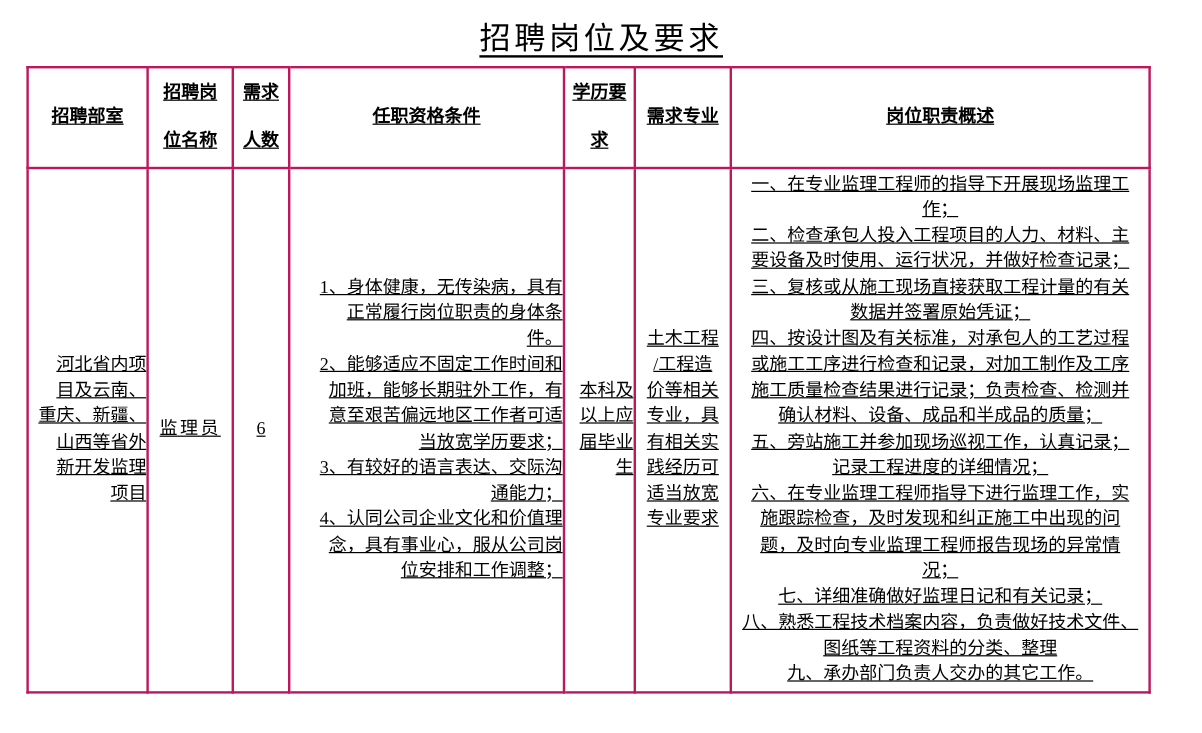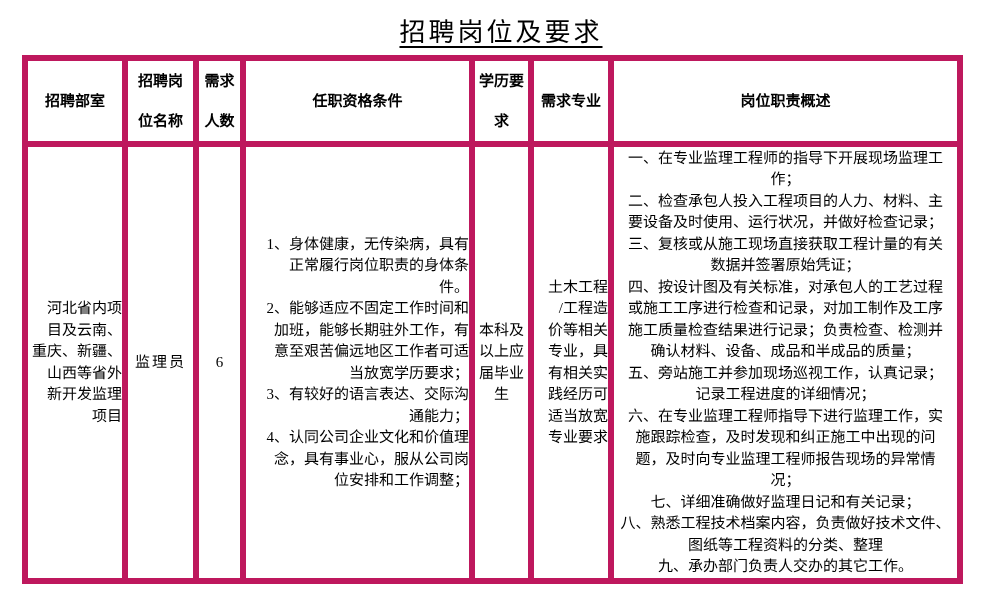--- a/index.html
+++ b/index.html
@@ -25,44 +25,45 @@
     text-underline-offset: 5px;
   }
   table.recruit {
     border-collapse: collapse;
     table-layout: fixed;
     width: 935px;
     margin-left: 22px;
     border: 2px solid #000000;
   }
   .recruit th, .recruit td {
-    border: 6px solid #be185d;
+    border: 2px solid #be185d;
     white-space: pre-line;
     vertical-align: middle;
     padding: 0;
     overflow: hidden;
+    text-decoration: underline;
   }
   .recruit thead tr { height: 84px; }
   .recruit tbody tr { height: 437px; }
   .recruit th {
     font-weight: bold;
     font-size: 15px;
     line-height: 40px;
     text-align: center;
   }
   .recruit td {
     font-size: 15px;
     line-height: 21.5px;
   }
   .c-dept  { text-align: right; }
   .c-pos   { text-align: center; letter-spacing: 2px; }
   .c-count { text-align: center; font-size: 16px; }
   .c-qual  { text-align: right; padding: 0 5px 0 8px; }
-  .c-edu   { text-align: center; }
-  .c-major { text-align: right; padding: 0 8px; }
+  .c-edu   { text-align: right; }
+  .c-major { text-align: center; padding: 0 8px; }
   .c-resp  { text-align: center; padding: 0 2px 0 9px; }
 </style>
 </head>
 <body>
 
 <h1 class="page-title"><span>招聘岗位及要求</span></h1>
 
 <table class="recruit">
   <colgroup>
     <col style="width:100px">

